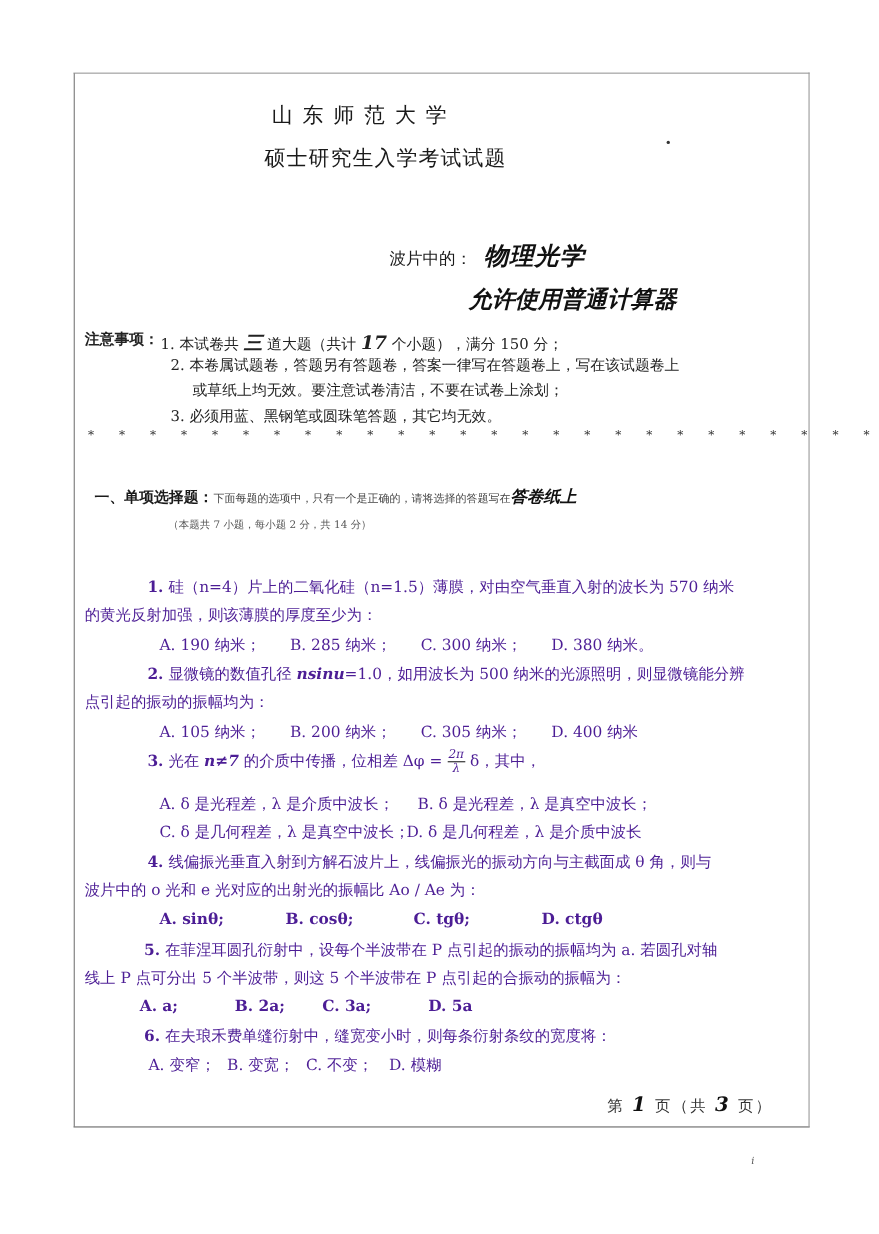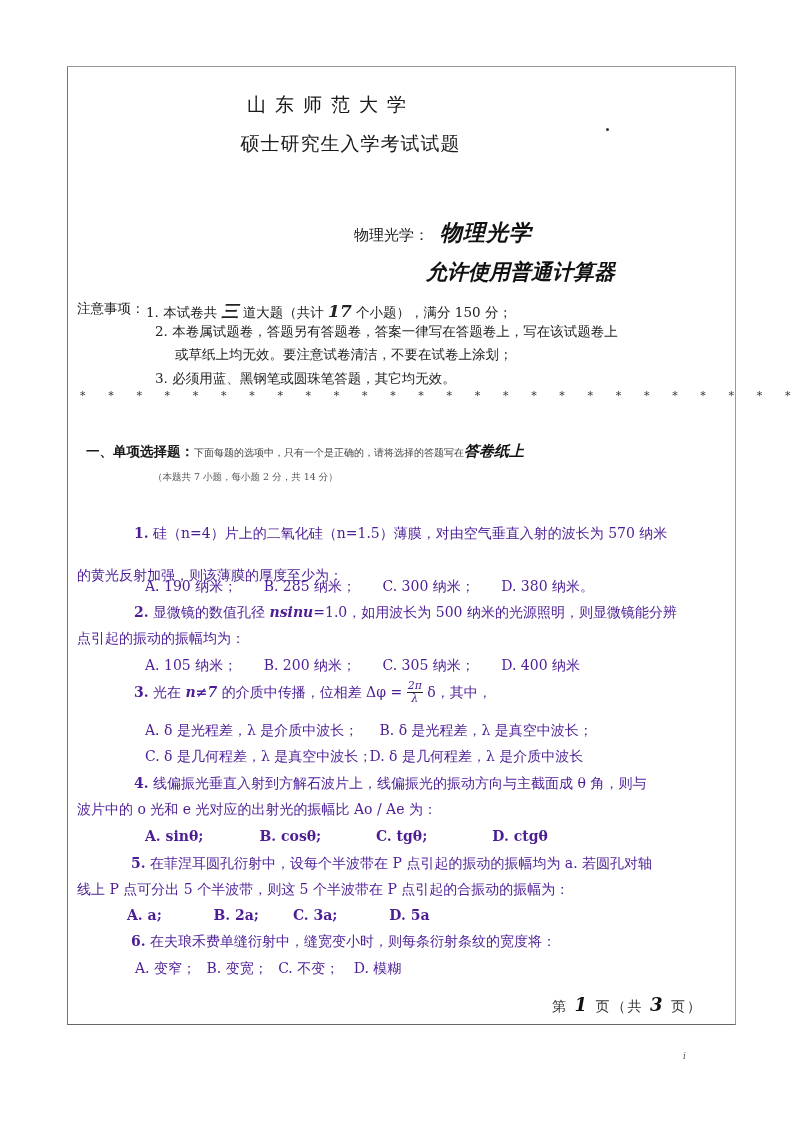--- a/index.html
+++ b/index.html
@@ -16,21 +16,21 @@
     }
     .abs { position: absolute; white-space: nowrap; }
     .title1 { left: 0; width: 662px; top: 92px; text-align: center; font-size: 19px; letter-spacing: 9px; }
     .title2 { left: 0; width: 701px; top: 131px; text-align: center; font-size: 19px; letter-spacing: 1px; }
     .dot { left: 606px; top: 128px; width: 3px; height: 3px; background: #333; border-radius: 50%; }
     .subject-label { left: 354px; top: 226px; font-size: 15px; }
     .hand { font-family: "DejaVu Serif", serif; font-style: italic; font-weight: bold; color: #111; }
     .subject-val { left: 440px; top: 218px; font-size: 22px; letter-spacing: 1px; }
     .calc-note { left: 426px; top: 258px; font-size: 21px; letter-spacing: 0px; }
     .notes { font-size: 13.5px; color: #222; }
-    .n-label { left: 77px; top: 300px; }
+    .n-label { left: 77px; top: 300px; font-weight: bold; }
     .n1 { left: 146px; top: 300px; }
     .n1 .hw { font-family: "DejaVu Serif", serif; font-weight: bold; font-style: italic; font-size: 17px; }
     .n2 { left: 155px; top: 323px; }
     .n2b { left: 175px; top: 346px; }
     .n3 { left: 155px; top: 370px; }
     .stars { left: 80px; top: 389px; font-size: 11px; letter-spacing: 9.6px; color: #333; }
     .sec-title { left: 86px; top: 442px; font-size: 13.5px; font-weight: bold; }
     .sec-desc { font-weight: normal; font-size: 10px; color: #444; }
     .sec-hand { font-size: 15px; font-weight: bold; font-style: italic; }
     .sec-sub { left: 153px; top: 471px; font-size: 9.5px; color: #555; }
@@ -47,21 +47,21 @@
   </style>
 </head>
 <body>
 
 <div class="frame"></div>
 
 <div class="abs title1">山东师范大学</div>
 <div class="abs title2">硕士研究生入学考试试题</div>
 <div class="abs dot"></div>
 
-<div class="abs subject-label">物理光学：</div>
+<div class="abs subject-label">波片中的：</div>
 <div class="abs hand subject-val">物理光学</div>
 <div class="abs hand calc-note">允许使用普通计算器</div>
 
 <div class="abs notes n-label">注意事项：</div>
 <div class="abs notes n1">
   <span>1.</span>
   <span>本试卷共</span>
   <span class="hw">三</span>
   <span>道大题（共计</span>
   <span class="hw">17</span>
@@ -80,21 +80,21 @@
 
 <div class="abs sec-title">
   <span>一、单项选择题：</span><span class="sec-desc">下面每题的选项中，只有一个是正确的，请将选择的答题写在</span><span class="hand sec-hand">答卷纸上</span>
 </div>
 <div class="abs sec-sub">（本题共 7 小题，每小题 2 分，共 14 分）</div>
 
 <div class="abs q" style="left:134px; top:525px;">
   <span class="qnum">1.</span>
   <span>硅（n=4）片上的二氧化硅（n=1.5）薄膜，对由空气垂直入射的波长为 570 纳米</span>
 </div>
-<div class="abs q" style="left:77px; top:551px;margin-top:16px;">的黄光反射加强，则该薄膜的厚度至少为：</div>
+<div class="abs q" style="left:77px; top:551px;">的黄光反射加强，则该薄膜的厚度至少为：</div>
 <div class="abs q opt" style="left:145px; top:578px;">
   <span class="o">A. 190 纳米；</span>
   <span class="o">B. 285 纳米；</span>
   <span class="o">C. 300 纳米；</span>
   <span class="o">D. 380 纳米。</span>
 </div>
 
 <div class="abs q" style="left:134px; top:604px;">
   <span class="qnum">2.</span>
   <span>显微镜的数值孔径 </span><i class="m">nsinu</i><span>=1.0，如用波长为 500 纳米的光源照明，则显微镜能分辨</span>

